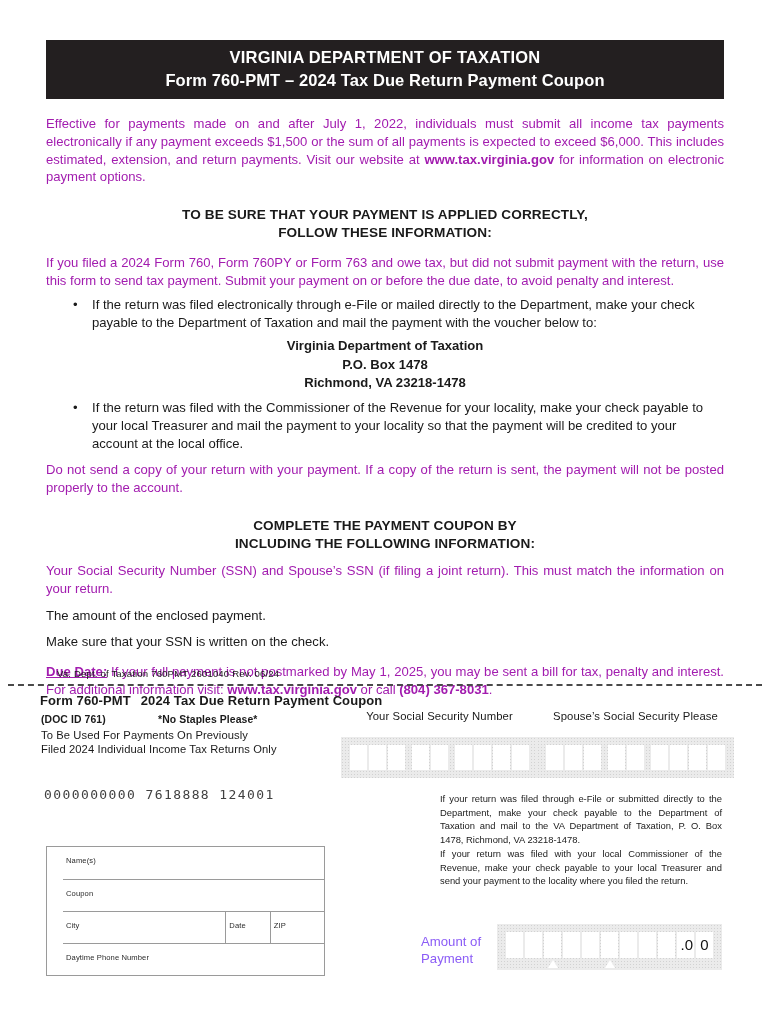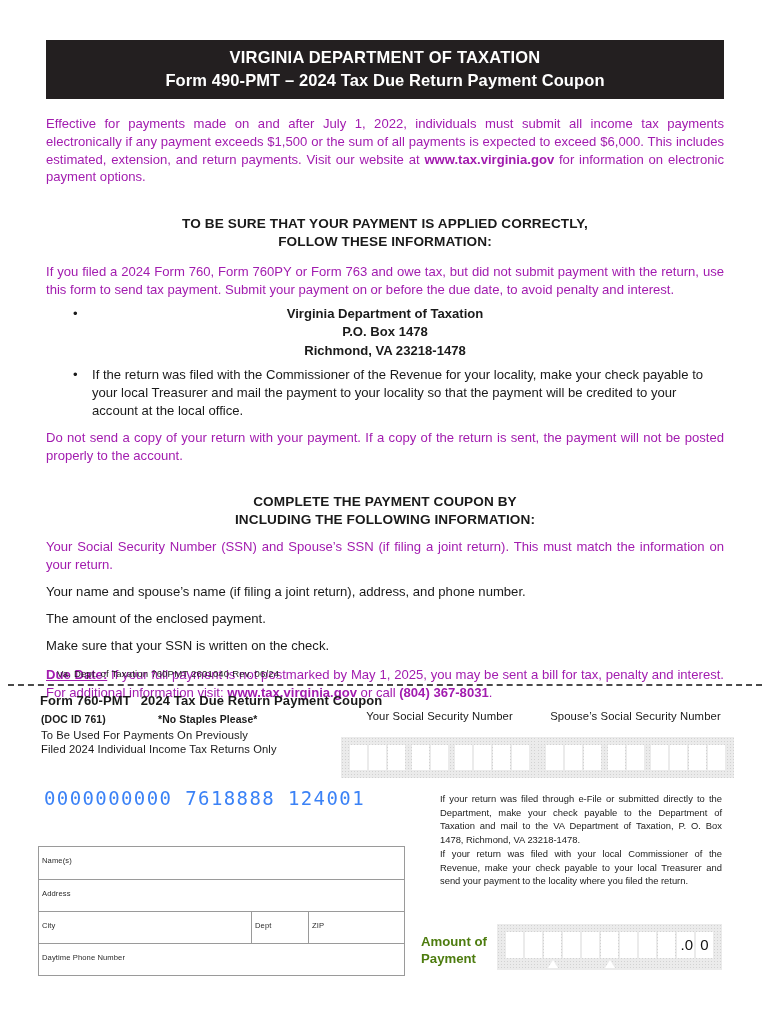--- a/index.html
+++ b/index.html
@@ -63,21 +63,20 @@
   .gap-9  { height: 9px; }
   .gap-16 { height: 16px; }
   .gap-20 { height: 20px; }
 
   .centered-head {
     text-align: center;
     font-size: 13.6px;
     font-weight: bold;
     line-height: 1.32;
     letter-spacing: 0.1px;
-    margin-top: 9px;
   }
 
   ul.bullets {
     margin: 0;
     padding: 0;
     list-style: none;
   }
   ul.bullets li {
     position: relative;
     padding-left: 46px;
@@ -167,23 +166,23 @@
     font-size: 11.2px;
     font-weight: normal;
     line-height: 1.29;
     letter-spacing: 0.1px;
   }
 
   .scanline {
     position: absolute;
     left: 44px; top: 97px;
     font-family: "DejaVu Sans Mono", monospace;
-    font-size: 19px;
+    font-size: 13px;
     letter-spacing: 1.4px;
-    color: #3b82f6;
+    color: #404040;
     white-space: nowrap;
   }
 
   
   .ssn-group { position: absolute; }
   .ssn-label {
     font-size: 11.3px;
     text-align: center;
     color: #1a1a1a;
     margin-bottom: 15px;
@@ -220,25 +219,26 @@
     line-height: 1.45;
     text-align: justify;
     color: #1a1a1a;
   }
   #note-a { top: 102px; }
   #note-b { top: 157px; }
 
   
   .addr-grid {
     position: absolute;
-    left: 38px;
+    left: 46px;
     top: 156px;
-    width: 367px;
+    width: 279px;
     border: 1px solid #9a9a9a;
     box-sizing: border-box;
+    padding-left: 16px;
   }
   .addr-row {
     display: flex;
     border-bottom: 1px solid #9a9a9a;
     box-sizing: border-box;
   }
   .addr-row:last-child { border-bottom: none; }
   .addr-cell {
     position: relative;
     box-sizing: border-box;
@@ -261,22 +261,21 @@
   .w-state{ width: 57px; }
   .w-zip  { width: 69px; }
 
   
   .amt-label {
     position: absolute;
     left: 421px;
     top: 243px;
     font-size: 13.2px;
     line-height: 1.3;
-    color: #4d7c0f;
-    font-weight: bold;
+    color: #8b5cf6;
   }
   .amt-shell {
     position: absolute;
     left: 497px;
     top: 234px;
     background: #ebebeb;
     background-image: radial-gradient(#d2d2d2 0.6px, transparent 0.7px);
     background-size: 3px 3px;
     padding: 8px 9px 12px 9px;
     display: flex;
@@ -308,40 +307,40 @@
 </style>
 </head>
 <body>
 
 <div class="page">
 
   <div class="sheet">
 
     <div class="header-band">
       <div class="line1">VIRGINIA DEPARTMENT OF TAXATION</div>
-      <div class="line2">Form 490-PMT – 2024 Tax Due Return Payment Coupon</div>
+      <div class="line2">Form 760-PMT – 2024 Tax Due Return Payment Coupon</div>
     </div>
 
     <div class="gap-16"></div>
 
     <p class="body"><span>Effective for payments made on and after July 1, 2022, individuals must submit all income tax payments electronically if any payment exceeds $1,500 or the sum of all payments is expected to exceed $6,000. This includes estimated, extension, and return payments. Visit our website at </span><span class="b">www.tax.virginia.gov</span><span> for information on electronic payment options.</span></p>
 
     <div class="gap-20"></div>
 
     <div class="centered-head">
       <div>TO BE SURE THAT YOUR PAYMENT IS APPLIED CORRECTLY,</div>
       <div>FOLLOW THESE INFORMATION:</div>
     </div>
 
     <div class="gap-12"></div>
 
     <p class="body">If you filed a 2024 Form 760, Form 760PY or Form 763 and owe tax, but did not submit payment with the return, use this form to send tax payment.  Submit your payment on or before the due date, to avoid penalty and interest.</p>
 
     <ul class="bullets">
-      <li><span class="bdot">•</span></li>
+      <li><span class="bdot">•</span><span>If the return was filed electronically through e-File or mailed directly to the Department, make your check payable to the Department of Taxation and mail the payment with the voucher below to:</span></li>
     </ul>
 
     <div class="addr-block">
       <div>Virginia Department of Taxation</div>
       <div>P.O. Box 1478</div>
       <div>Richmond, VA 23218-1478</div>
     </div>
 
     <ul class="bullets">
       <li><span class="bdot">•</span><span>If the return was filed with the Commissioner of the Revenue for your locality, make your check payable to your local Treasurer and mail the payment to your locality so that the payment will be credited to your account at the local office.</span></li>
@@ -354,21 +353,20 @@
     <div class="gap-20"></div>
 
     <div class="centered-head">
       <div>COMPLETE THE PAYMENT COUPON BY</div>
       <div>INCLUDING THE FOLLOWING INFORMATION:</div>
     </div>
 
     <div class="gap-9"></div>
 
     <p class="body">Your Social Security Number (SSN) and Spouse’s SSN (if filing a joint return). This must match the information on your return.</p>
-    <div class="info-line">Your name and spouse’s name (if filing a joint return), address, and phone number.</div>
     <div class="info-line">The amount of the enclosed payment.</div>
     <div class="info-line">Make sure that your SSN is written on the check.</div>
 
     <div class="gap-12"></div>
 
     <p class="body"><span class="b u">Due Date:</span><span> If your full payment is not postmarked by May 1, 2025, you may be sent a bill for tax, penalty and interest. For additional information visit: </span><span class="b">www.tax.virginia.gov</span><span> or call </span><span class="b">(804) 367-8031</span><span>.</span></p>
 
   </div>
 
   <div class="meta-line">Va. Dept. of Taxation   760PMT   2601040   Rev. 06/24</div>
@@ -397,21 +395,21 @@
         <div class="ssn-cell"></div>
         <div class="ssn-cell sep"></div>
         <div class="ssn-cell"></div>
         <div class="ssn-cell"></div>
         <div class="ssn-cell"></div>
         <div class="ssn-cell"></div>
       </div>
     </div>
 
     <div class="ssn-group" id="ssn-spouse">
-      <div class="ssn-label">Spouse’s Social Security Number</div>
+      <div class="ssn-label">Spouse’s Social Security Please</div>
       <div class="ssn-shell">
         <div class="ssn-cell"></div>
         <div class="ssn-cell"></div>
         <div class="ssn-cell sep"></div>
         <div class="ssn-cell"></div>
         <div class="ssn-cell sep"></div>
         <div class="ssn-cell"></div>
         <div class="ssn-cell"></div>
         <div class="ssn-cell"></div>
         <div class="ssn-cell"></div>
@@ -422,29 +420,29 @@
     <div class="right-note" id="note-b">If your return was filed with your local Commissioner of the Revenue, make your check payable to your local Treasurer and send your payment to the locality where you filed the return.</div>
 
     <div class="addr-grid">
       <div class="addr-row">
         <div class="addr-cell w-full h-name">
           <span class="cap">Name(s)</span>
         </div>
       </div>
       <div class="addr-row">
         <div class="addr-cell w-full h-addr">
-          <span class="cap">Address</span>
+          <span class="cap">Coupon</span>
         </div>
       </div>
       <div class="addr-row">
         <div class="addr-cell w-city h-city">
           <span class="cap">City</span>
         </div>
         <div class="addr-cell w-state h-city">
-          <span class="cap">Dept</span>
+          <span class="cap">Date</span>
         </div>
         <div class="addr-cell w-zip h-city">
           <span class="cap">ZIP</span>
         </div>
       </div>
       <div class="addr-row">
         <div class="addr-cell w-full h-phone">
           <span class="cap">Daytime Phone Number</span>
         </div>
       </div>

